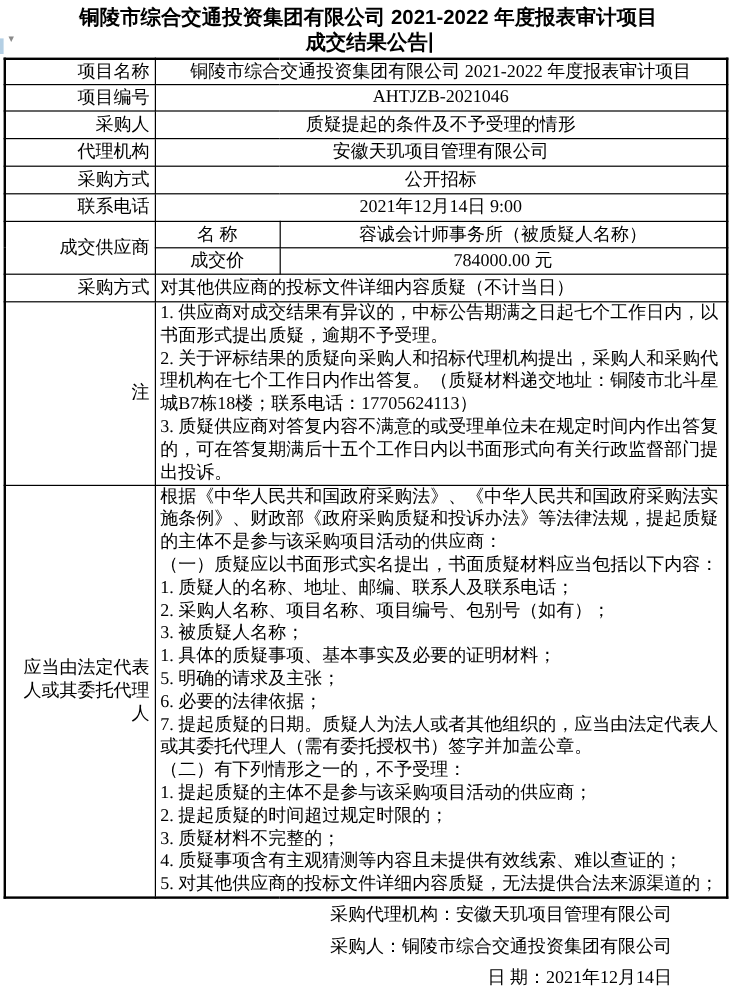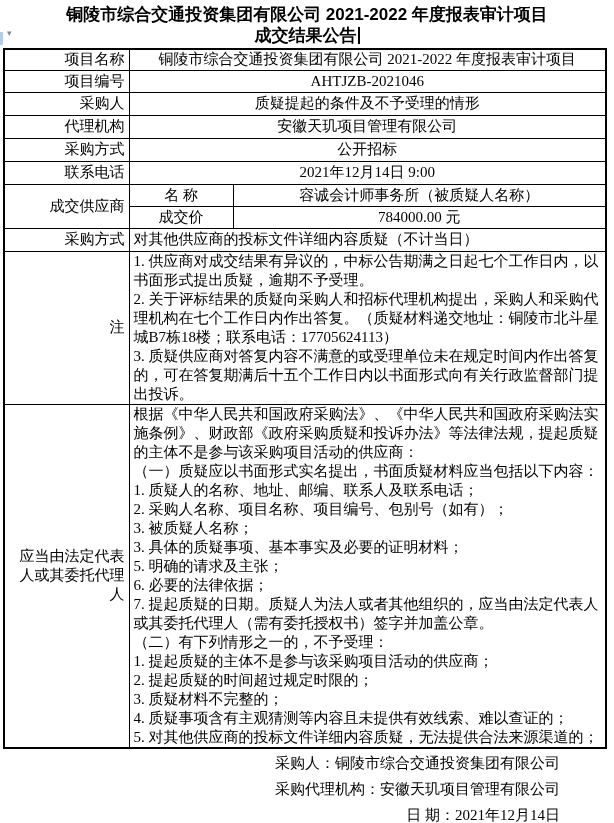--- a/index.html
+++ b/index.html
@@ -151,34 +151,34 @@
     </tr>
 
     <tr class="obj-row">
       <td class="lbl">应当由法定代表人或其委托代理人</td>
       <td class="block" colspan="2">
         <div>根据《中华人民共和国政府采购法》、《中华人民共和国政府采购法实施条例》、财政部《政府采购质疑和投诉办法》等法律法规，提起质疑的主体不是参与该采购项目活动的供应商：</div>
         <div>（一）质疑应以书面形式实名提出，书面质疑材料应当包括以下内容：</div>
         <div>1. 质疑人的名称、地址、邮编、联系人及联系电话；</div>
         <div>2. 采购人名称、项目名称、项目编号、包别号（如有）；</div>
         <div>3. 被质疑人名称；</div>
-        <div>3. 具体的质疑事项、基本事实及必要的证明材料；</div>
+        <div>1. 具体的质疑事项、基本事实及必要的证明材料；</div>
         <div>5. 明确的请求及主张；</div>
         <div>6. 必要的法律依据；</div>
         <div>7. 提起质疑的日期。质疑人为法人或者其他组织的，应当由法定代表人或其委托代理人（需有委托授权书）签字并加盖公章。</div>
         <div>（二）有下列情形之一的，不予受理：</div>
         <div>1. 提起质疑的主体不是参与该采购项目活动的供应商；</div>
         <div>2. 提起质疑的时间超过规定时限的；</div>
         <div>3. 质疑材料不完整的；</div>
         <div>4. 质疑事项含有主观猜测等内容且未提供有效线索、难以查证的；</div>
         <div>5. 对其他供应商的投标文件详细内容质疑，无法提供合法来源渠道的；</div>
       </td>
     </tr>
   </tbody>
     </table>
 
   <div class="footer">
+    <div>采购代理机构：安徽天玑项目管理有限公司</div>
     <div>采购人：铜陵市综合交通投资集团有限公司</div>
-    <div>采购代理机构：安徽天玑项目管理有限公司</div>
     <div>日 期：2021年12月14日</div>
   </div>
 
 </div>
 
 </body></html>

